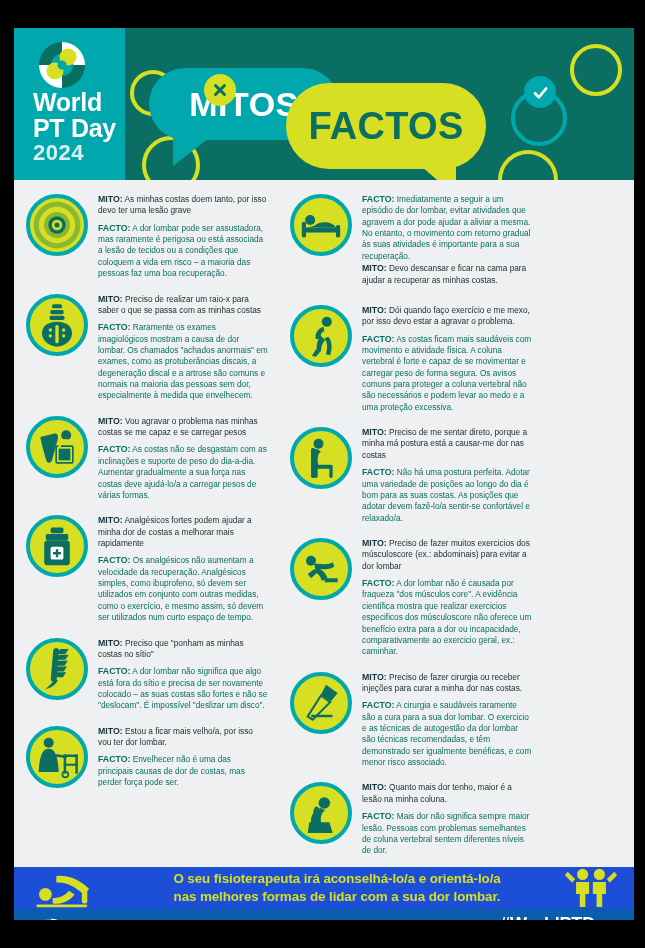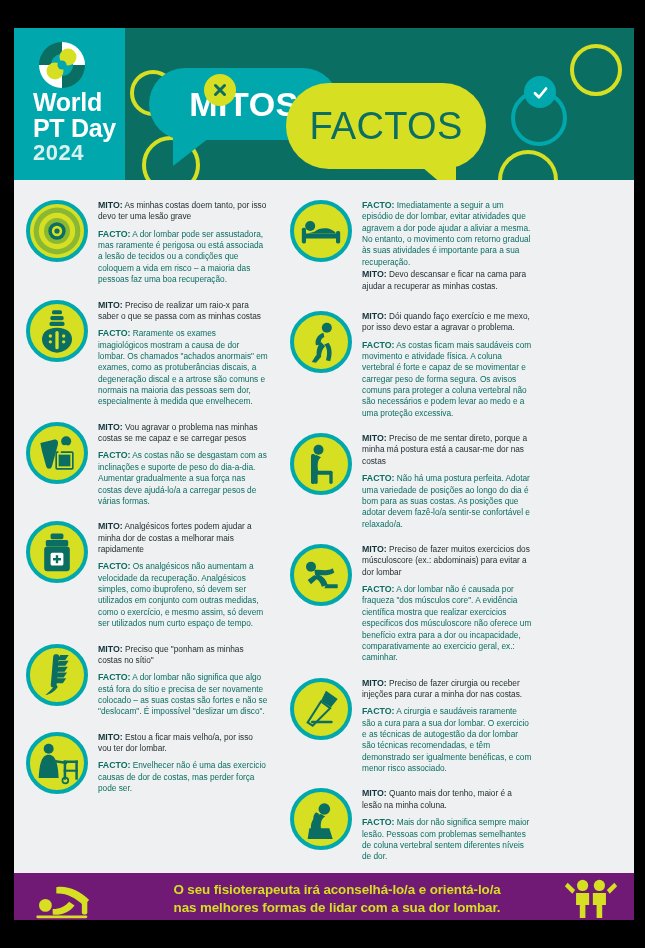--- a/index.html
+++ b/index.html
@@ -87,39 +87,39 @@
     content: ""; position: absolute;
     right: 30px; bottom: -27px;
     width: 0; height: 0;
     border-left: 34px solid transparent;
     border-right: 0 solid transparent;
     border-top: 29px solid #d6df22;
   }
   .bubble-factos .txt {
     position: absolute; left: 0; top: 0; width: 200px; height: 86px;
     display: flex; align-items: center; justify-content: center;
-    color: #0b6e63; font-size: 38px; font-weight: normal; letter-spacing: 0.3px;
+    color: #0b6e63; font-size: 38px; font-weight: bold; letter-spacing: 0.3px;
   }
   .vs {
     position: absolute; left: 336px; top: 118px;
     color: #d6df22; font-size: 25px; font-weight: bold;
     z-index: 7;
   }
   .badge {
     position: absolute; width: 32px; height: 32px; border-radius: 50%;
     z-index: 8; display: flex; align-items: center; justify-content: center;
   }
   .badge.x { left: 190px; top: 46px; background: #d6df22; }
   .badge.check { left: 510px; top: 48px; background: #00a8ad; }
 
   
   .content {
     position: relative;
     width: 528px;
-    padding: 12px 0 4px 0;
+    padding: 6px 0 4px 0;
     background: #eef0f1;
     display: flex;
   }
   .col { width: 310px; padding: 0 4px; }
   .item {
     display: flex;
     padding: 6px 6px 6px 8px;
   }
   .icon-wrap {
     flex: 0 0 66px;
@@ -143,22 +143,22 @@
     color: #0b6e63;
     letter-spacing: -0.02px;
   }
   .line.myth { color: #1f2a2e; margin-bottom: 5px; }
   .line b { color: #13343c; font-weight: bold; font-size: 8.8px; }
   .line.fact b { color: #0b6e63; }
 
   
   .cta {
     position: relative;
-    width: 620px; height: 52px;
-    background: #701a75;
+    width: 620px; height: 42px;
+    background: #1d4ed8;
     display: flex; align-items: center;
   }
   .cta-icon-left { flex: 0 0 112px; display:flex; align-items:center; justify-content:center; }
   .cta-text {
     flex: 1 1 auto;
     text-align: center;
     color: #d6df22;
     font-size: 13.4px; font-weight: bold;
     line-height: 1.35;
     letter-spacing: -0.1px;
@@ -367,21 +367,21 @@
                 <rect x="52" y="27" width="3" height="23"></rect>
                 <rect x="38" y="27" width="17" height="3"></rect>
                 <rect x="38" y="38" width="17" height="2.5"></rect>
                 <circle cx="40" cy="51" r="3.5" fill="none" stroke="#0b6e63" stroke-width="2"></circle>
               </g>
             </svg>
           </div>
         </div>
         <div class="item-text">
           <div class="line myth"><b>MITO:</b> <span>Estou a ficar mais velho/a, por isso vou ter dor lombar.</span></div>
-          <div class="line fact"><b>FACTO:</b> <span>Envelhecer não é uma das exercicio causas de dor de costas, mas perder força pode ser.</span></div>
+          <div class="line fact"><b>FACTO:</b> <span>Envelhecer não é uma das principais causas de dor de costas, mas perder força pode ser.</span></div>
         </div>
       </div>
 
     </div>
 
     <div class="col">
 
       <div class="item">
         <div class="icon-wrap">
           <div class="icon-circle">

